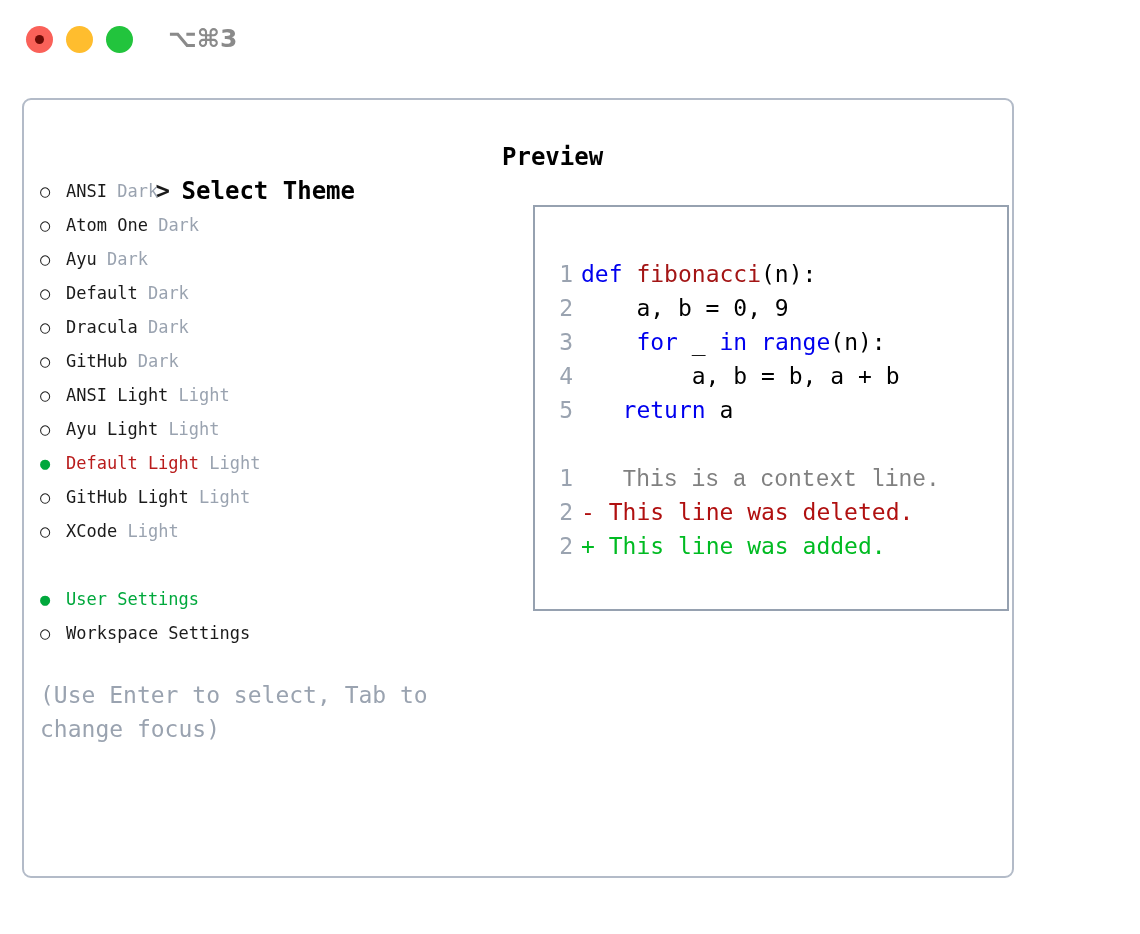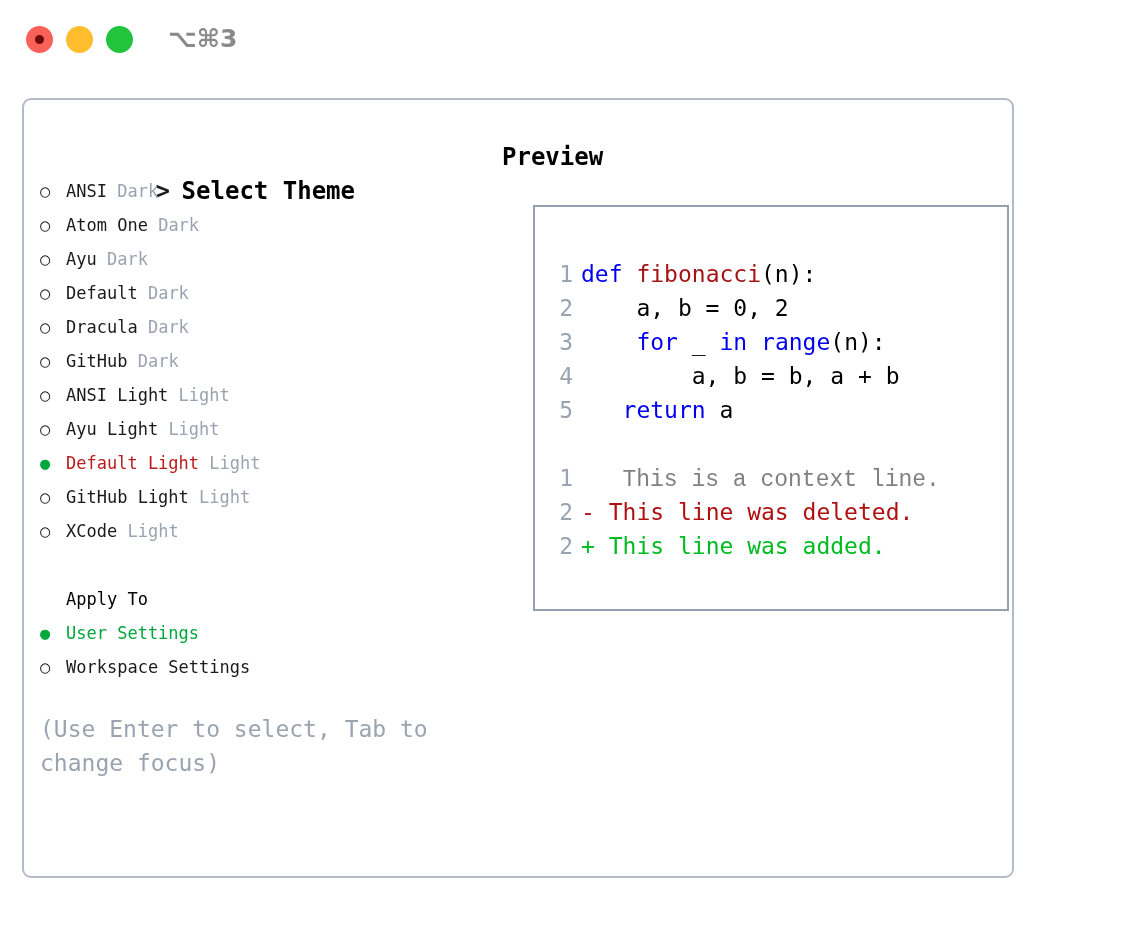--- a/index.html
+++ b/index.html
@@ -215,38 +215,37 @@
           <div class="line"><span class="marker">○</span><span class="theme-name">GitHub</span><span> </span><span class="theme-kind">Dark</span></div>
           <div class="line"><span class="marker">○</span><span class="theme-name">ANSI Light</span><span> </span><span class="theme-kind">Light</span></div>
           <div class="line"><span class="marker">○</span><span class="theme-name">Ayu Light</span><span> </span><span class="theme-kind">Light</span></div>
           <div class="line"><span class="marker filled">●</span><span class="theme-name selected">Default Light</span><span> </span><span class="theme-kind">Light</span></div>
           <div class="line"><span class="marker">○</span><span class="theme-name">GitHub Light</span><span> </span><span class="theme-kind">Light</span></div>
           <div class="line"><span class="marker">○</span><span class="theme-name">XCode</span><span> </span><span class="theme-kind">Light</span></div>
         </div>
 
       <div class="line" style="height:34px;">&nbsp;</div>
 
-      <div class="line section-title">Apply To</div>
 
       <div id="apply-items">
           <div class="line"><span class="marker filled">●</span><span class="apply-name selected">User Settings</span></div>
           <div class="line"><span class="marker">○</span><span class="apply-name">Workspace Settings</span></div>
         </div>
 
       <div id="hint">(Use Enter to select, Tab to change focus)</div>
     </div>
 
     <div id="right-pane">
       <div id="preview-title">Preview</div>
 
       <div id="preview-box">
         <div id="code-area">
           <div id="code-lines">
               <div class="code-line"><span class="gutter">1</span><span class="tok-kw">def </span><span class="tok-fn">fibonacci</span><span class="tok-plain">(n):</span></div>
-              <div class="code-line"><span class="gutter">2</span><span class="tok-plain">    a, b = 0, 2</span></div>
+              <div class="code-line"><span class="gutter">2</span><span class="tok-plain">    a, b = 0, 9</span></div>
               <div class="code-line"><span class="gutter">3</span><span class="tok-plain">    </span><span class="tok-kw">for</span><span class="tok-plain"> _ </span><span class="tok-kw">in</span><span class="tok-plain"> </span><span class="tok-kw">range</span><span class="tok-plain">(n):</span></div>
               <div class="code-line"><span class="gutter">4</span><span class="tok-plain">        a, b = b, a + b</span></div>
               <div class="code-line"><span class="gutter">5</span><span class="tok-plain">   </span><span class="tok-kw">return</span><span class="tok-plain"> a</span></div>
             </div>
           <div class="code-line blank">&nbsp;</div>
           <div id="diff-lines">
               <div class="code-line"><span class="gutter">1</span><span class="tok-ctx"> </span><span class="tok-ctx">  This is a context line.</span></div>
               <div class="code-line"><span class="gutter">2</span><span class="tok-del">-</span><span class="tok-del"> This line was deleted.</span></div>
               <div class="code-line"><span class="gutter">2</span><span class="tok-add">+</span><span class="tok-add"> This line was added.</span></div>
             </div>

